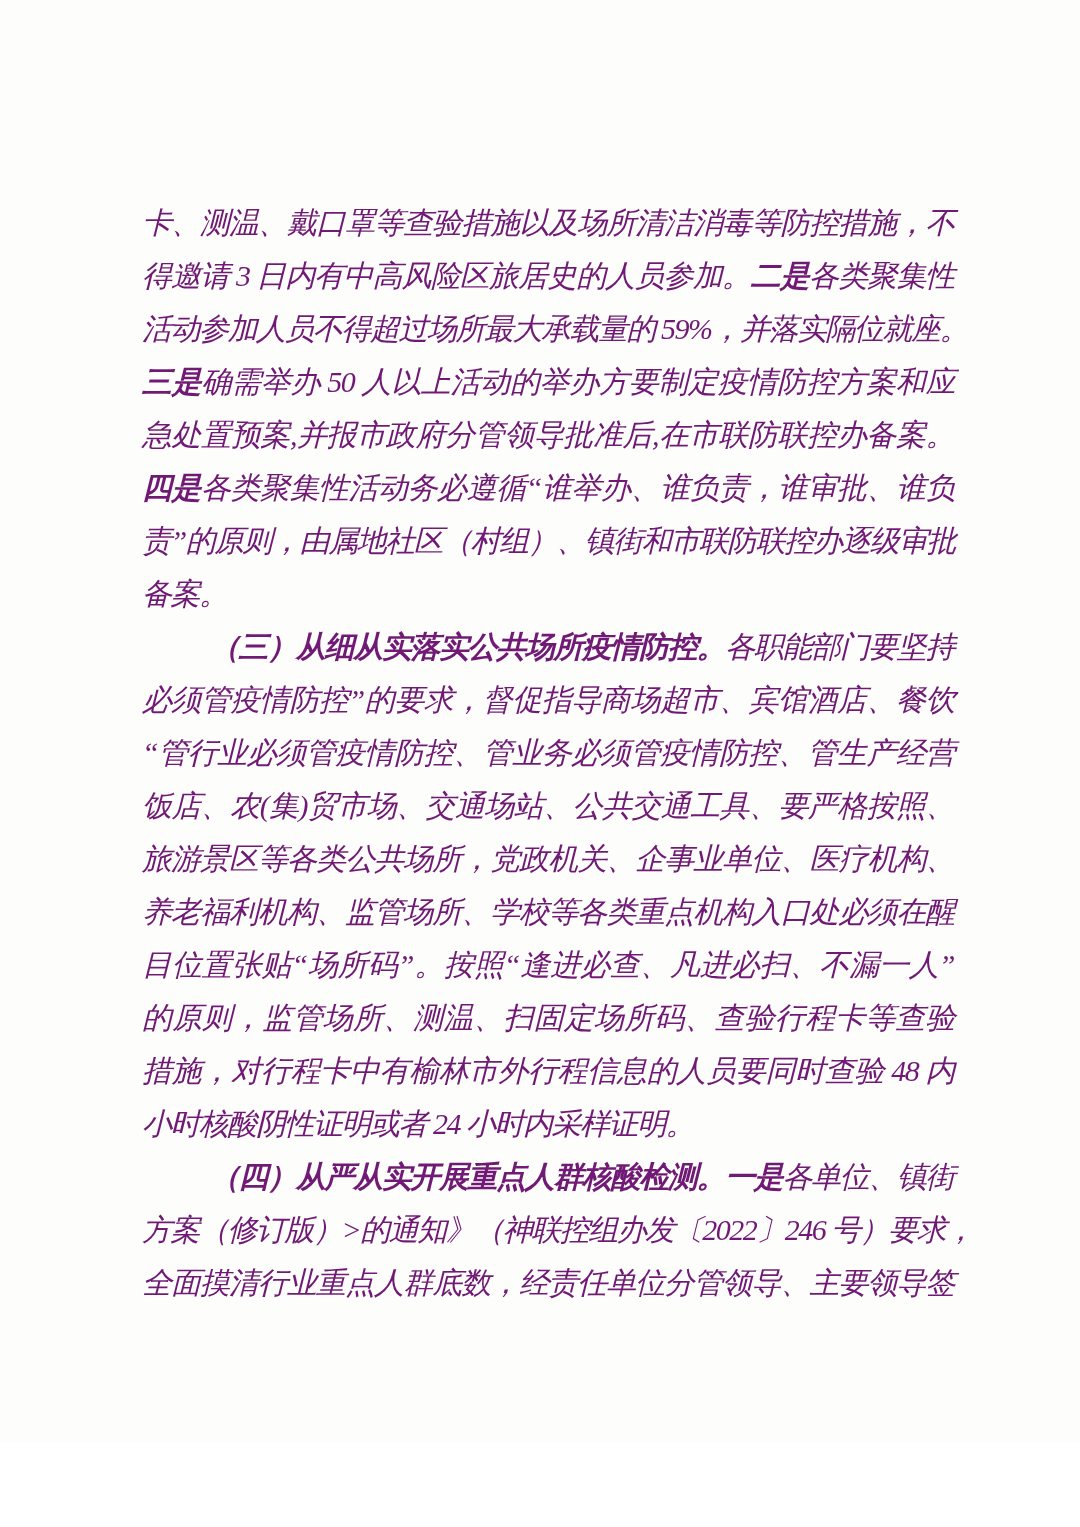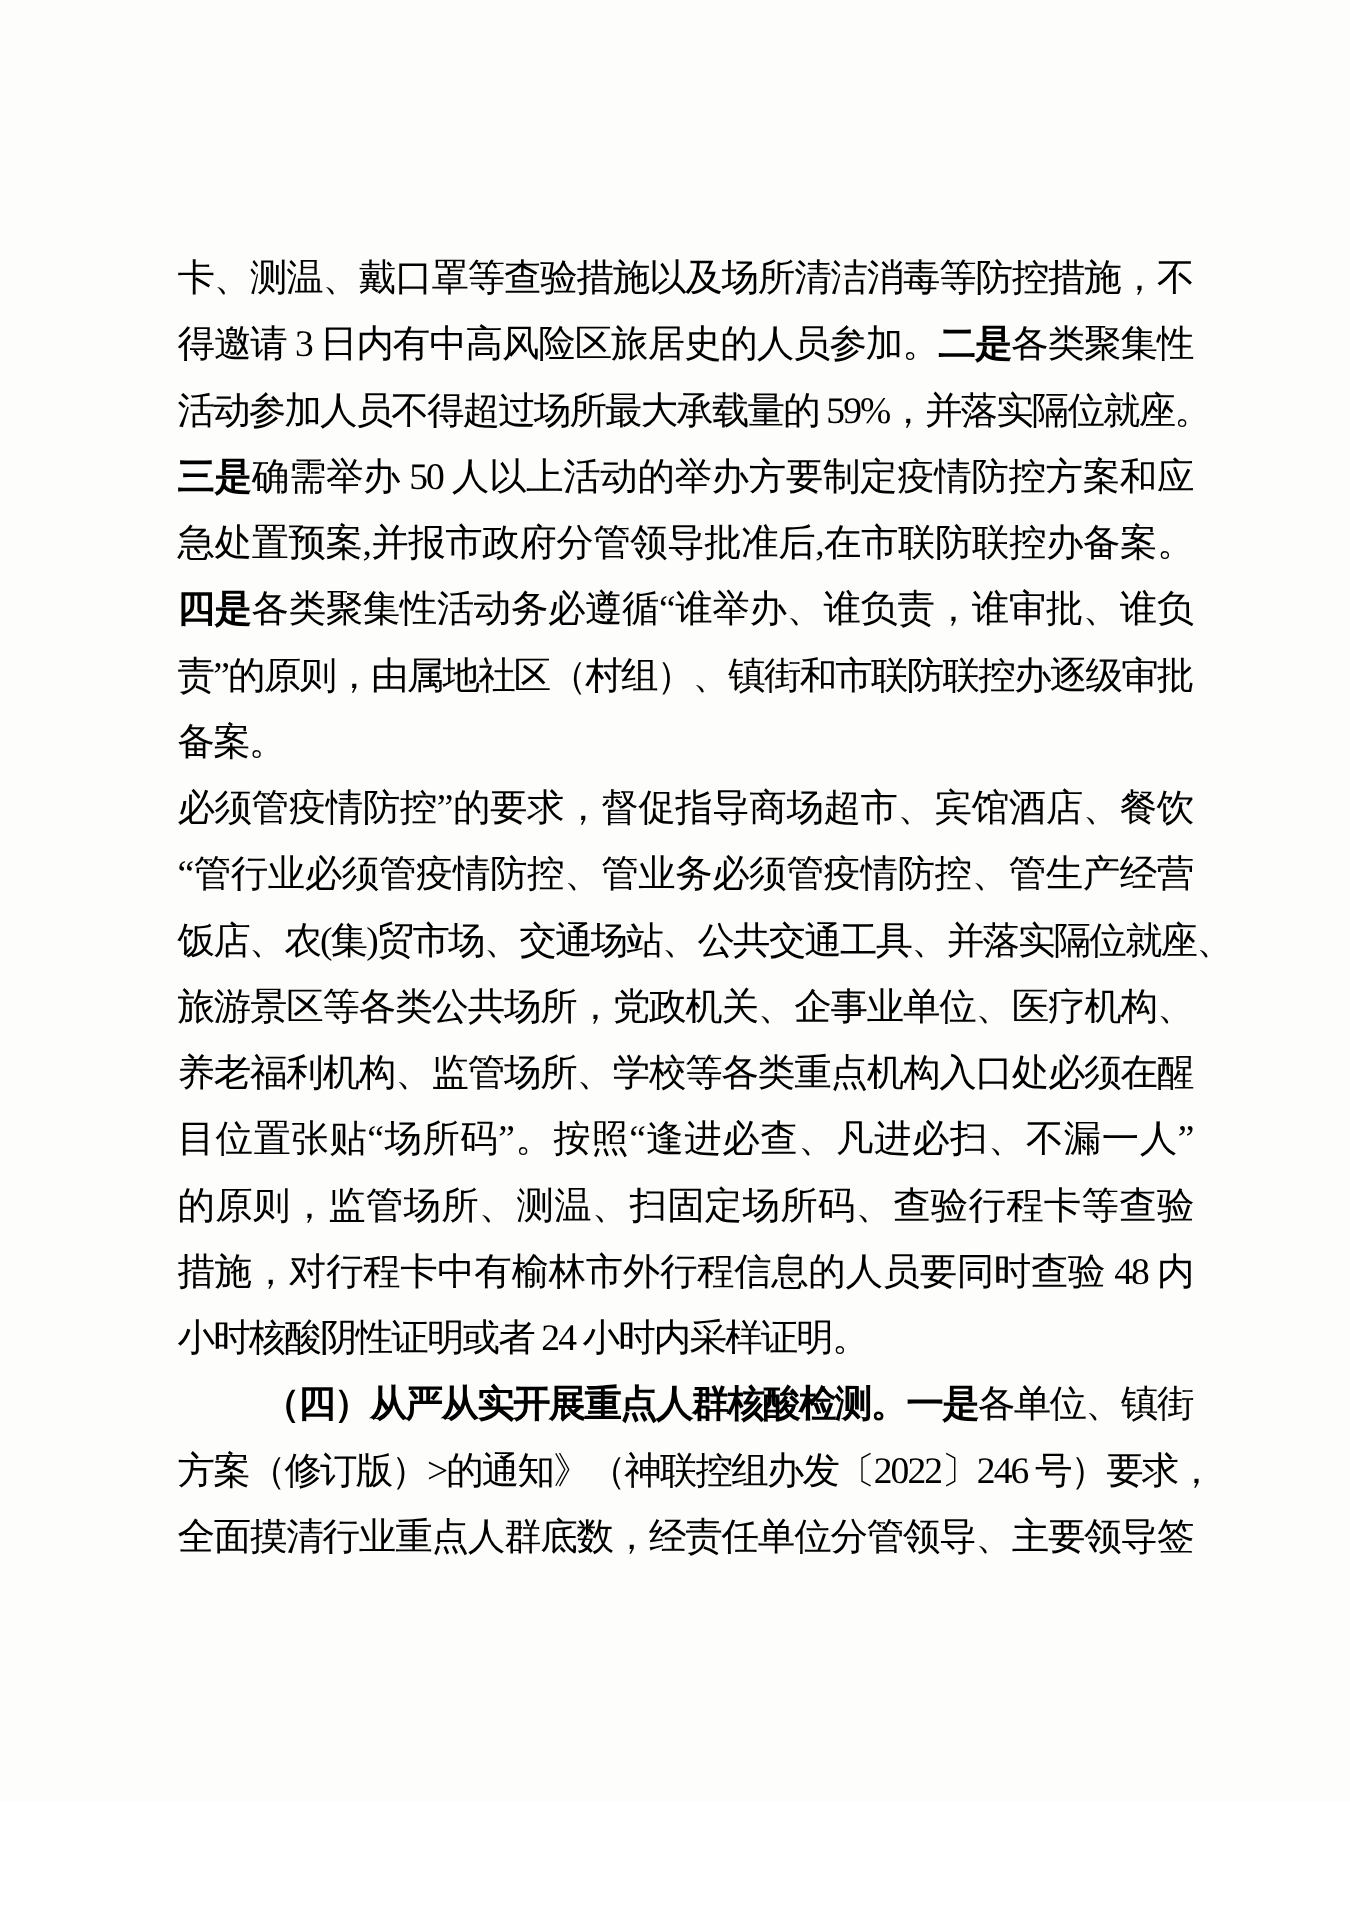--- a/index.html
+++ b/index.html
@@ -7,21 +7,22 @@
     padding: 0;
     background: #ffffff;
   }
   .page {
     position: relative;
     width: 1080px;
     height: 1442px;
     background: #fdfdfc;
     overflow: hidden;
     font-family: "Liberation Serif", "DejaVu Serif", serif;
-    color: #000000;
+    color: #701a75;
+    font-style: italic;
   }
   .textblock {
     position: absolute;
     left: 142px;
     top: 196px;
     width: 812px;
   }
   .line {
     height: 53px;
     line-height: 53px;
@@ -61,26 +62,27 @@
     <div class="line"><span class="seg b">三是</span><span class="seg">确需举办 50 人以上活动的举办方要制定疫情防控方案和应</span></div>
 
     <div class="line"><span class="seg">急处置预案,并报市政府分管领导批准后,在市联防联控办备案。</span></div>
 
     <div class="line"><span class="seg b">四是</span><span class="seg">各类聚集性活动务必遵循“谁举办、谁负责，谁审批、谁负</span></div>
 
     <div class="line"><span class="seg">责”的原则，由属地社区（村组）、镇街和市联防联控办逐级审批</span></div>
 
     <div class="line short"><span class="seg">备案。</span></div>
 
+    <div class="line indent"><span class="seg b">（三）从细从实落实公共场所疫情防控。</span><span class="seg">各职能部门要坚持</span></div>
 
     <div class="line"><span class="seg">必须管疫情防控”的要求，督促指导商场超市、宾馆酒店、餐饮</span></div>
 
     <div class="line"><span class="seg">“管行业必须管疫情防控、管业务必须管疫情防控、管生产经营</span></div>
 
-    <div class="line"><span class="seg">饭店、农(集)贸市场、交通场站、公共交通工具、并落实隔位就座、</span></div>
+    <div class="line"><span class="seg">饭店、农(集)贸市场、交通场站、公共交通工具、要严格按照、</span></div>
 
     <div class="line"><span class="seg">旅游景区等各类公共场所，党政机关、企事业单位、医疗机构、</span></div>
 
     <div class="line"><span class="seg">养老福利机构、监管场所、学校等各类重点机构入口处必须在醒</span></div>
 
     <div class="line"><span class="seg">目位置张贴“场所码”。按照“逢进必查、凡进必扫、不漏一人”</span></div>
 
     <div class="line"><span class="seg">的原则，监管场所、测温、扫固定场所码、查验行程卡等查验</span></div>
 
     <div class="line"><span class="seg">措施，对行程卡中有榆林市外行程信息的人员要同时查验 48 内</span></div>

